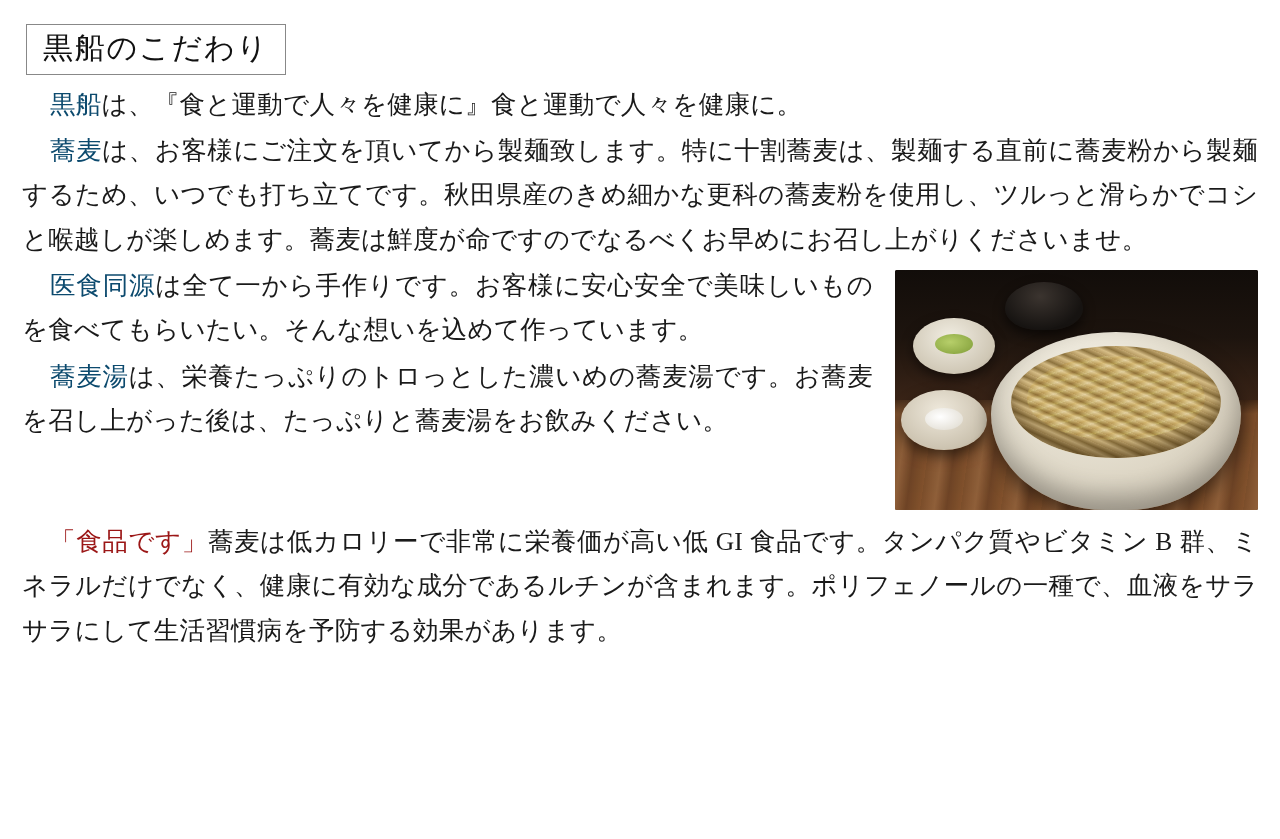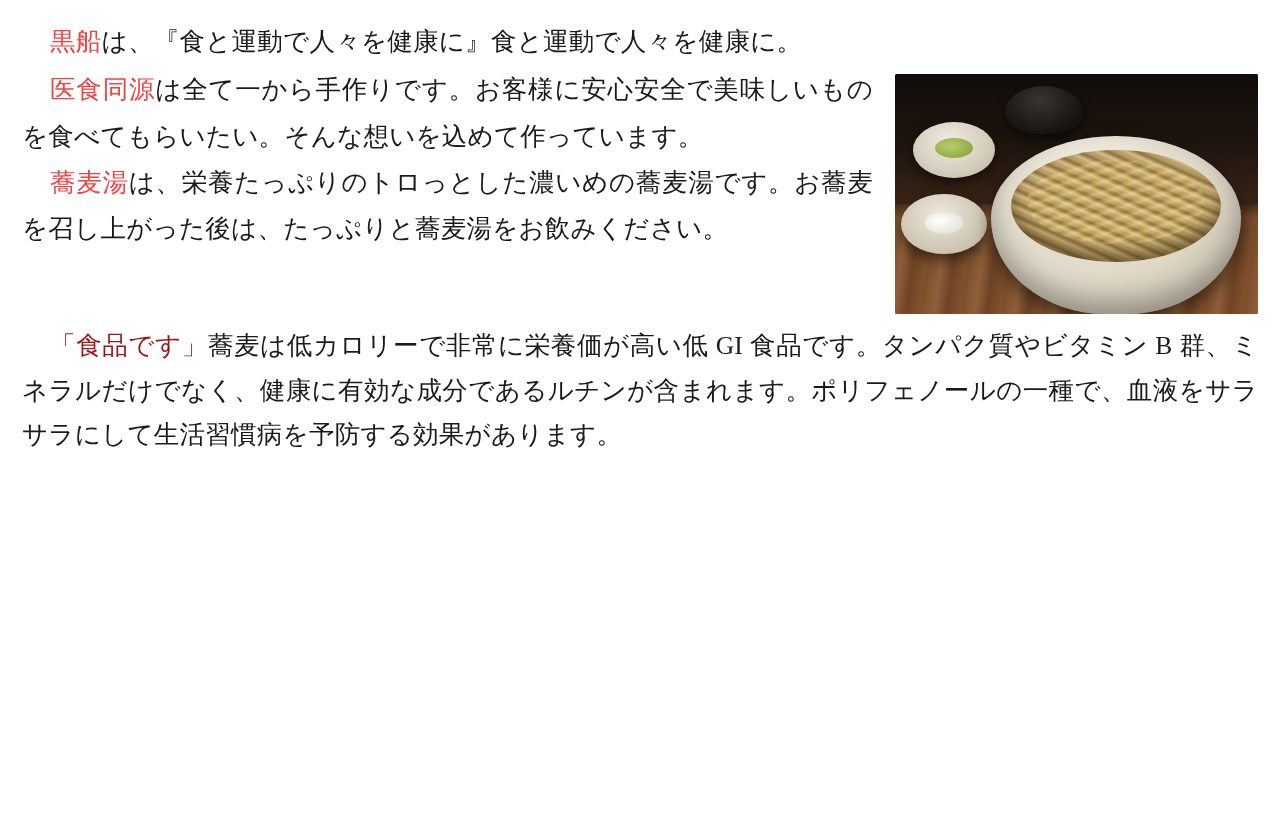--- a/index.html
+++ b/index.html
@@ -37,22 +37,21 @@
     line-height: 1.74;
     letter-spacing: 0.01em;
     text-align: justify;
     color: #1a1a1a;
   }
   .para {
     margin: 0 0 2px 0;
     text-indent: 1.1em;
   }
   .accent {
-    color: #ef4444;
-    font-family: Liberation Mono, monospace;
+    color: #0c4a6e;
   }
   .accent-strong {
     color: #9b1616;
   }
   
   .photo {
     float: right;
     width: 363px;
     height: 240px;
     margin: 6px 0 10px 22px;
@@ -163,25 +162,27 @@
     content: "";
     display: block;
     clear: both;
   }
 </style>
 </head>
 <body>
 
 <div class="page">
 
+  <div class="title-box">黒船のこだわり</div>
 
   <div class="body-text">
 
     <p class="para"><span class="accent">黒船</span><span>は、『食と運動で人々を健康に』食と運動で人々を健康に。</span></p>
 
+    <p class="para"><span class="accent">蕎麦</span><span>は、お客様にご注文を頂いてから製麺致します。特に十割蕎麦は、製麺する直前に蕎麦粉から製麺するため、いつでも打ち立てです。秋田県産のきめ細かな更科の蕎麦粉を使用し、ツルっと滑らかでコシと喉越しが楽しめます。蕎麦は鮮度が命ですのでなるべくお早めにお召し上がりくださいませ。</span></p>
 
 
     <div class="photo">
       <div class="ph-bg"></div>
       <div class="ph-table"></div>
       <div class="ph-cup-dark"></div>
       <div class="ph-dish-green"></div>
       <div class="ph-dish-white"></div>
       <div class="ph-bowl">
         <div class="ph-noodles"></div>

